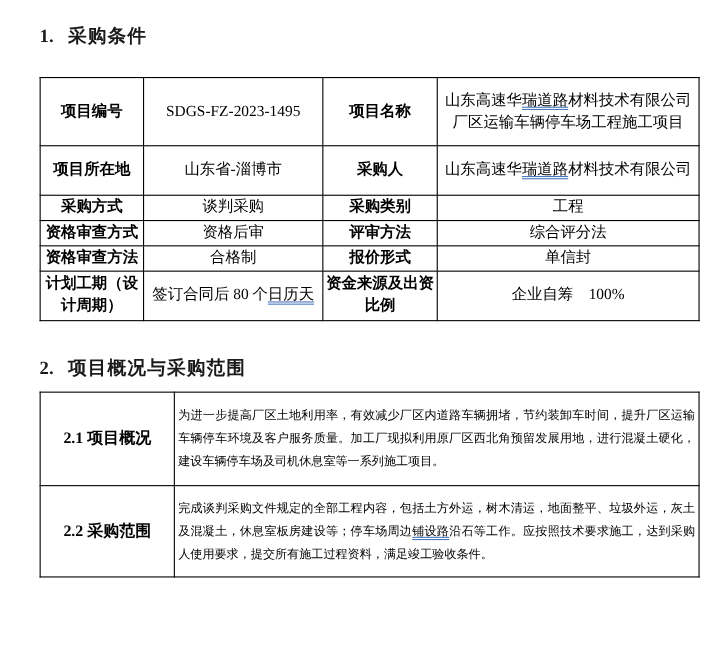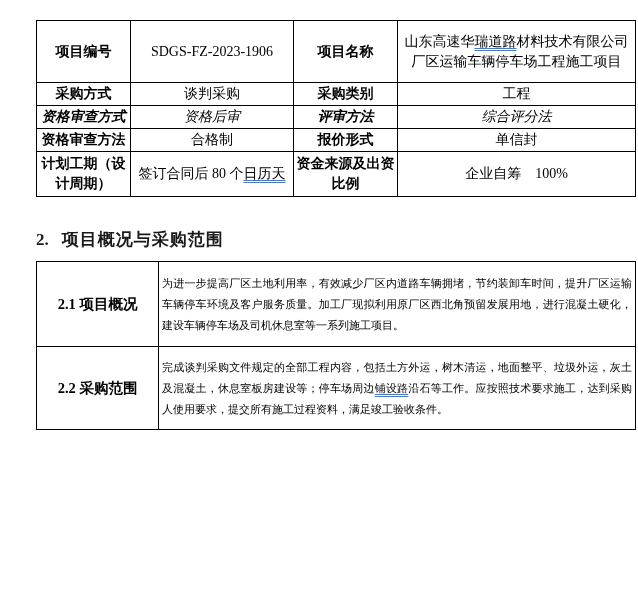--- a/index.html
+++ b/index.html
@@ -36,21 +36,21 @@
     vertical-align: middle;
     padding: 1px 2px;
     overflow: hidden;
   }
   .t1 td { text-align: center; }
   .t1 .lbl { font-weight: bold; }
   .t1 tr.r1 { height: 62px; }
   .t1 tr.r2 { height: 45px; }
   .t1 tr.r3 { height: 22px; }
   .t1 tr.r4 { height: 43px; }
-  .t1 tr.r5 { height: 23px; font-style: italic; }
+  .t1 tr.r5 { height: 23px; }
   .t1 tr.r6 { height: 23px; }
   .t1 tr.r7 { height: 45px; }
   .t2 tr.r1 { height: 85px; }
   .t2 tr.r2 { height: 83px; }
   .t2 .lbl { font-weight: bold; text-align: center; font-size: 14.5px; }
   .t2 .val {
     text-align: justify;
     font-size: 11px;
     line-height: 21px;
     padding: 0 3px;
@@ -64,34 +64,43 @@
     text-decoration-thickness: 1px;
     text-underline-offset: 2px;
   }
 </style>
 </head>
 <body>
 
 <div class="page">
   <div class="content">
 
+    <div class="heading h1-block">
+      <span class="num">1.</span><span>采购条件</span>
+    </div>
 
     <table class="t1">
       <colgroup>
         <col style="width:94px">
           <col style="width:163px">
           <col style="width:104px">
           <col style="width:238px">
       </colgroup>
       <tbody>
         <tr class="r1">
           <td class="lbl">项目编号</td>
-          <td class="val"><span>SDGS-FZ-2023-1906</span></td>
+          <td class="val"><span>SDGS-FZ-2023-1495</span></td>
           <td class="lbl">项目名称</td>
           <td class="val"><span>山东高速华</span><span class="u-blue">瑞道路</span><span>材料技术有限公司厂区运输车辆停车场工程施工项目</span></td>
+        </tr>
+        <tr class="r2">
+          <td class="lbl">项目所在地</td>
+          <td class="val"><span>山东省-淄博市</span></td>
+          <td class="lbl">采购人</td>
+          <td class="val"><span>山东高速华</span><span class="u-blue">瑞道路</span><span>材料技术有限公司</span></td>
         </tr>
         <tr class="r3">
           <td class="lbl">采购方式</td>
           <td class="val"><span>谈判采购</span></td>
           <td class="lbl">采购类别</td>
           <td class="val"><span>工程</span></td>
         </tr>
         <tr class="r5">
           <td class="lbl">资格审查方式</td>
           <td class="val"><span>资格后审</span></td>

